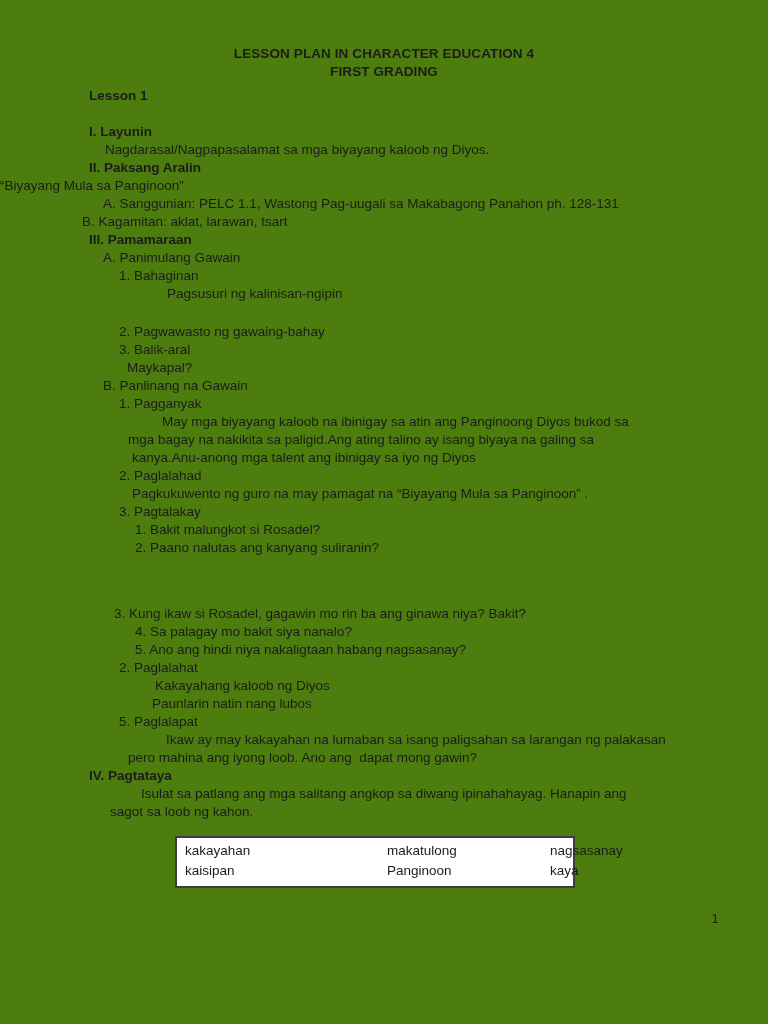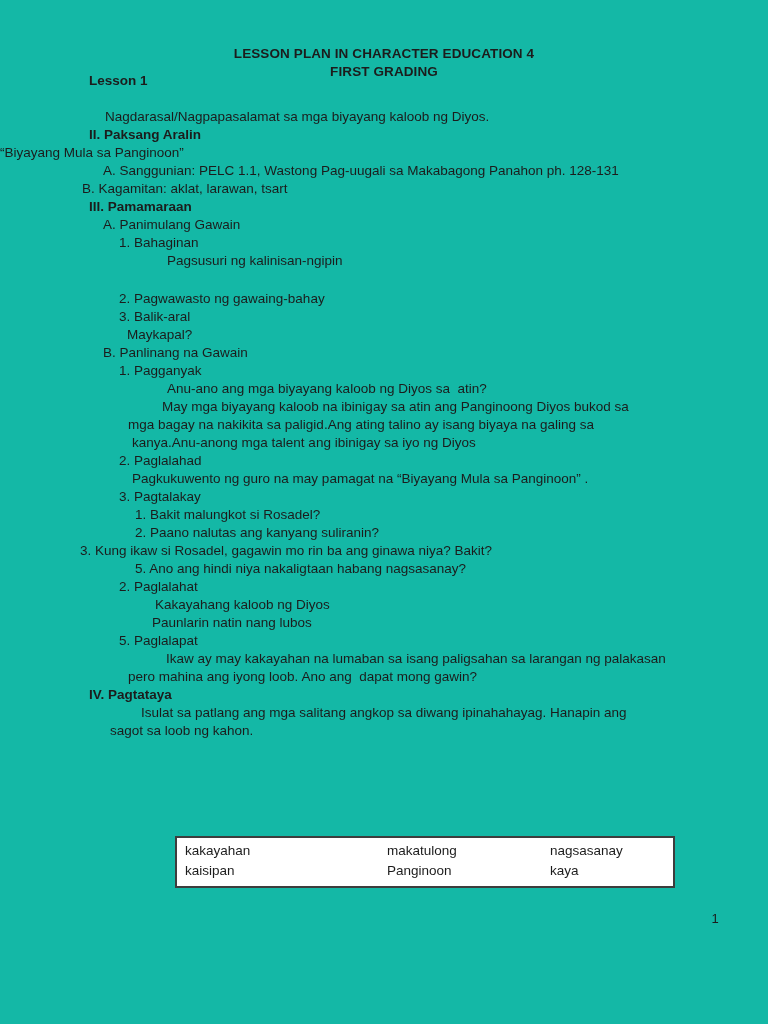--- a/index.html
+++ b/index.html
@@ -6,56 +6,56 @@
   html, body { width: 768px; height: 1024px; }
   body {
     background: #ffffff;
     font-family: "Liberation Sans", sans-serif;
     color: #1c1c1c;
   }
   .page {
     position: relative;
     width: 768px;
     height: 1024px;
-    background: #14b8a6;
+    background: #4d7c0f;
     overflow: hidden;
     text-decoration: underline;
   }
   .title-block {
     position: absolute;
     top: 45px;
     left: 0;
     width: 100%;
     text-align: center;
   }
   .title-line {
     font-size: 13.5px;
     font-weight: bold;
     line-height: 18px;
     letter-spacing: 0.1px;
     white-space: pre;
   }
   .doc-lines {
     position: absolute;
-    top: 72px;
+    top: 87px;
     left: 0;
     width: 684px;
   }
   .doc-line {
     font-size: 13.5px;
     line-height: 18px;
     height: 18px;
     white-space: pre;
   }
   .doc-line.bold { font-weight: bold; }
   .word-box {
     position: absolute;
     left: 175px;
     top: 836px;
-    width: 500px;
+    width: 400px;
     height: 52px;
     border: 2px solid #3d3d3d;
     background: #ffffff;
     padding: 3px 0 0 8px;
   }
   .word-box-grid {
     display: grid;
     grid-template-columns: 202px 163px auto;
   }
   .word-cell {
@@ -79,44 +79,45 @@
 <div class="page">
 
   <div class="title-block">
     <div class="title-line">LESSON PLAN IN CHARACTER EDUCATION 4</div>
     <div class="title-line">FIRST GRADING</div>
   </div>
 
   <div class="doc-lines" id="doc-lines">
       <div class="doc-line bold" style="padding-left: 89px;">Lesson 1</div>
       <div class="doc-line" style="padding-left: 89px;"></div>
+      <div class="doc-line bold" style="padding-left: 89px;">I. Layunin</div>
       <div class="doc-line" style="padding-left: 105px;">Nagdarasal/Nagpapasalamat sa mga biyayang kaloob ng Diyos.</div>
       <div class="doc-line bold" style="padding-left: 89px;">II. Paksang Aralin</div>
       <div class="doc-line" style="">“Biyayang Mula sa Panginoon”</div>
       <div class="doc-line" style="padding-left: 103px;">A. Sanggunian: PELC 1.1, Wastong Pag-uugali sa Makabagong Panahon ph. 128-131</div>
       <div class="doc-line" style="padding-left: 82px;">B. Kagamitan: aklat, larawan, tsart</div>
       <div class="doc-line bold" style="padding-left: 89px;">III. Pamamaraan</div>
       <div class="doc-line" style="padding-left: 103px;">A. Panimulang Gawain</div>
       <div class="doc-line" style="padding-left: 119px;">1. Bahaginan</div>
       <div class="doc-line" style="padding-left: 167px;">Pagsusuri ng kalinisan-ngipin</div>
       <div class="doc-line" style="padding-left: 119px; margin-top: 20px;">2. Pagwawasto ng gawaing-bahay</div>
       <div class="doc-line" style="padding-left: 119px;">3. Balik-aral</div>
       <div class="doc-line" style="padding-left: 127px;">Maykapal?</div>
       <div class="doc-line" style="padding-left: 103px;">B. Panlinang na Gawain</div>
       <div class="doc-line" style="padding-left: 119px;">1. Pagganyak</div>
-      <div class="doc-line" style="padding-left: 167px;">Anu-ano ang mga biyayang kaloob ng Diyos sa  atin?</div>
       <div class="doc-line" style="padding-left: 162px;">May mga biyayang kaloob na ibinigay sa atin ang Panginoong Diyos bukod sa</div>
       <div class="doc-line" style="padding-left: 128px;">mga bagay na nakikita sa paligid.Ang ating talino ay isang biyaya na galing sa</div>
       <div class="doc-line" style="padding-left: 132px;">kanya.Anu-anong mga talent ang ibinigay sa iyo ng Diyos</div>
       <div class="doc-line" style="padding-left: 119px;">2. Paglalahad</div>
       <div class="doc-line" style="padding-left: 132px;">Pagkukuwento ng guro na may pamagat na “Biyayang Mula sa Panginoon” .</div>
       <div class="doc-line" style="padding-left: 119px;">3. Pagtalakay</div>
       <div class="doc-line" style="padding-left: 135px;">1. Bakit malungkot si Rosadel?</div>
       <div class="doc-line" style="padding-left: 135px;">2. Paano nalutas ang kanyang suliranin?</div>
-      <div class="doc-line" style="padding-left: 80px;">3. Kung ikaw si Rosadel, gagawin mo rin ba ang ginawa niya? Bakit?</div>
+      <div class="doc-line" style="padding-left: 114px; margin-top: 48px;">3. Kung ikaw si Rosadel, gagawin mo rin ba ang ginawa niya? Bakit?</div>
+      <div class="doc-line" style="padding-left: 135px;">4. Sa palagay mo bakit siya nanalo?</div>
       <div class="doc-line" style="padding-left: 135px;">5. Ano ang hindi niya nakaligtaan habang nagsasanay?</div>
       <div class="doc-line" style="padding-left: 119px;">2. Paglalahat</div>
       <div class="doc-line" style="padding-left: 155px;">Kakayahang kaloob ng Diyos</div>
       <div class="doc-line" style="padding-left: 152px;">Paunlarin natin nang lubos</div>
       <div class="doc-line" style="padding-left: 119px;">5. Paglalapat</div>
       <div class="doc-line" style="padding-left: 166px;">Ikaw ay may kakayahan na lumaban sa isang paligsahan sa larangan ng palakasan</div>
       <div class="doc-line" style="padding-left: 128px;">pero mahina ang iyong loob. Ano ang  dapat mong gawin?</div>
       <div class="doc-line bold" style="padding-left: 89px;">IV. Pagtataya</div>
       <div class="doc-line" style="padding-left: 141px;">Isulat sa patlang ang mga salitang angkop sa diwang ipinahahayag. Hanapin ang</div>
       <div class="doc-line" style="padding-left: 110px;">sagot sa loob ng kahon.</div>

